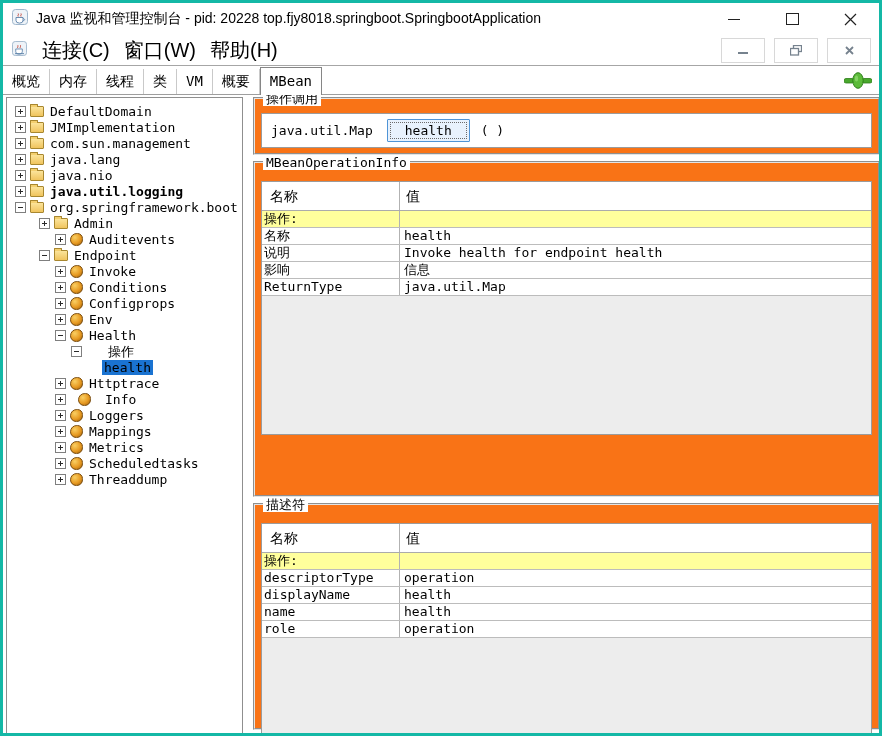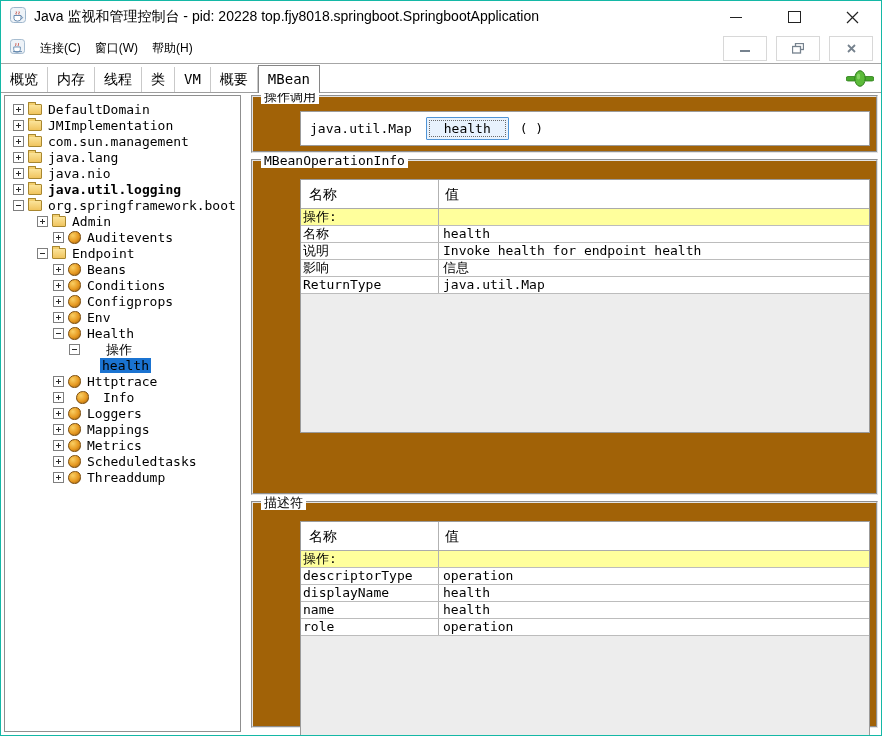--- a/index.html
+++ b/index.html
@@ -1,33 +1,33 @@
 <!DOCTYPE html>
 <html style="--selection: #1a73d1; --section-row: #ffff9c; --connected-green: #55bb35; --button-bg: #e8f2fd; --button-border: #4f94d6;"><head>
 <meta charset="utf-8">
 <style>
   html,body{margin:0;padding:0;background:#f3f3f3;}
   .window{
     width:882px;height:736px;position:relative;background:#fff;
-    border:1px solid #14b8a6;box-sizing:border-box;overflow:hidden;
+    border:3px solid #14b8a6;box-sizing:border-box;overflow:hidden;
     font-family:"Liberation Sans","DejaVu Sans",sans-serif;color:#000;
   }
   .mono{font-family:"DejaVu Sans Mono","Liberation Mono",monospace;}
   
   .titlebar{height:32px;display:flex;align-items:center;background:#fff;padding-left:9px;}
   .titlebar .app-icon{margin-right:8px;flex:none;}
   .title-text{font-size:14px;white-space:nowrap;overflow:hidden;}
   .win-controls{margin-left:auto;display:flex;height:100%;}
   .win-btn{width:58px;height:100%;display:flex;align-items:center;justify-content:center;cursor:default;}
   .glyph-min{width:12px;height:1px;background:#222;display:block;}
   .glyph-max{width:11px;height:10px;border:1px solid #222;display:block;}
   
   .menubar{height:30px;display:flex;align-items:center;padding:0 6px 0 9px;border-bottom:1px solid #a6a6a6;background:#fff;}
   .menubar .frame-icon{margin-right:8px;flex:none;}
-  .menu-item{font-size:12px;padding:2px 7px;white-space:nowrap;}
+  .menu-item{font-size:20px;padding:2px 7px;white-space:nowrap;}
   .frame-controls{margin-left:auto;display:flex;gap:9px;margin-right:2px;}
   .frame-btn{width:42px;height:23px;border:1px solid #d8d8d8;background:#fff;display:flex;align-items:center;justify-content:center;color:#76828e;}
   .fglyph-min{width:10px;height:2px;background:#76828e;display:block;margin-top:6px;}
   
   .tabbar{height:28px;display:flex;align-items:flex-end;background:#fff;border-bottom:1px solid #9e9e9e;position:relative;}
   .tab{height:25px;line-height:25px;padding:0 9px;font-size:14px;border-right:1px solid #c9c9c9;white-space:nowrap;}
   .tab.selected{height:27px;line-height:27px;border:1px solid #868686;border-bottom:none;margin-bottom:-1px;background:#fff;position:relative;z-index:2;}
   .conn-icon{position:absolute;right:7px;top:6px;}
   
   .content{position:relative;height:646px;background:#fff;}
@@ -38,21 +38,21 @@
   .toggle.plus::after{content:"";position:absolute;top:2px;bottom:2px;left:4px;width:1px;background:#2a2a2a;}
   .toggle.hidden{visibility:hidden;}
   .node-icon{flex:none;margin-right:4px;}
   .node-icon.folder{width:14px;height:11px;background:linear-gradient(#fbe49a,#f0c45e);border:1px solid #a8872f;border-radius:1px;position:relative;box-sizing:border-box;}
   .node-icon.folder::before{content:"";position:absolute;left:-1px;top:-3px;width:6px;height:2px;background:#f3cf6f;border:1px solid #a8872f;border-bottom:none;border-radius:1px 1px 0 0;}
   .node-icon.bean{width:13px;height:13px;border-radius:55% 45% 50% 50%;background:radial-gradient(circle at 35% 32%,#f9cf63,#e79a22 55%,#9a5c0a);border:1px solid #7a4a08;box-sizing:border-box;}
   .tree-label{font-size:13px;line-height:15px;padding:0 2px;font-family:"DejaVu Sans Mono","Liberation Mono",monospace;}
   .tree-label.selected{background:var(--selection,#1a73d1);color:#000;}
   
   .right-col{position:absolute;left:250px;top:2px;width:627px;}
-  .group{border:2px groove #e3e3e3;position:relative;background:#a16207;box-sizing:border-box;padding-left:41px;}
+  .group{border:2px groove #e3e3e3;position:relative;background:#f97316;box-sizing:border-box;}
   .group-title{position:absolute;top:-8px;left:8px;background:#fff;padding:0 3px;font-size:13px;line-height:15px;}
   #group-invoke{height:58px;margin-bottom:6px;}
   #group-opinfo{height:336px;margin-bottom:6px;}
   #group-descriptor{height:227px;}
   .invoke-box{margin:14px 6px 0 6px;height:33px;border:1px solid #9b9b9b;display:flex;align-items:center;padding-left:9px;background:#fff;}
   .invoke-rtype{font-size:13px;margin-right:14px;}
   .op-button{height:23px;padding:0 17px;font-size:13px;background:var(--button-bg,#e8f2fd);border:1px solid var(--button-border,#4f94d6);outline:1px dotted #6b6b6b;outline-offset:-4px;border-radius:1px;font-family:"DejaVu Sans Mono","Liberation Mono",monospace;}
   .invoke-args{font-size:13px;margin-left:11px;}
   .tblwrap{margin:18px 6px 0 6px;border:1px solid #9b9b9b;background:#ededed;overflow:hidden;}
   #group-opinfo .tblwrap{height:252px;}
@@ -194,21 +194,21 @@
         <span class="tree-label">Auditevents</span>
       </div>
         <div class="tree-row" style="padding-left: 32px;">
         <span class="toggle minus"></span>
         <span class="node-icon folder"></span>
         <span class="tree-label">Endpoint</span>
       </div>
         <div class="tree-row" style="padding-left: 48px;">
         <span class="toggle plus"></span>
         <span class="node-icon bean"></span>
-        <span class="tree-label">Beans</span>
+        <span class="tree-label">Invoke</span>
       </div>
         <div class="tree-row" style="padding-left: 48px;">
         <span class="toggle plus"></span>
         <span class="node-icon bean"></span>
         <span class="tree-label">Conditions</span>
       </div>
         <div class="tree-row" style="padding-left: 48px;">
         <span class="toggle plus"></span>
         <span class="node-icon bean"></span>
         <span class="tree-label">Configprops</span>

